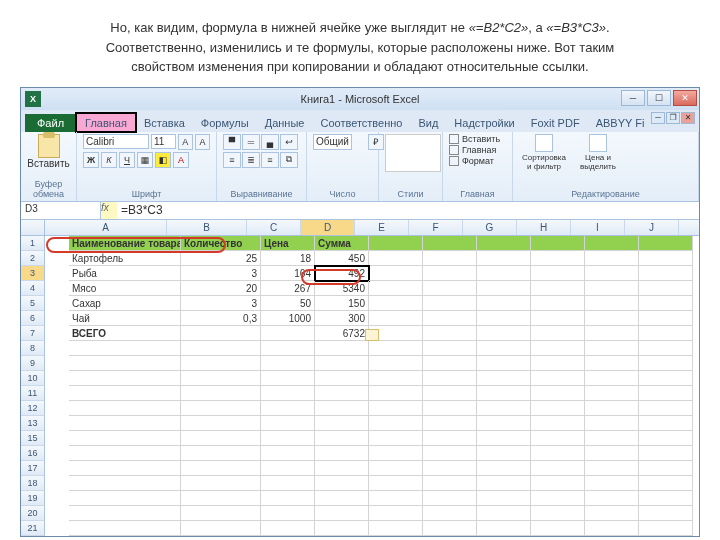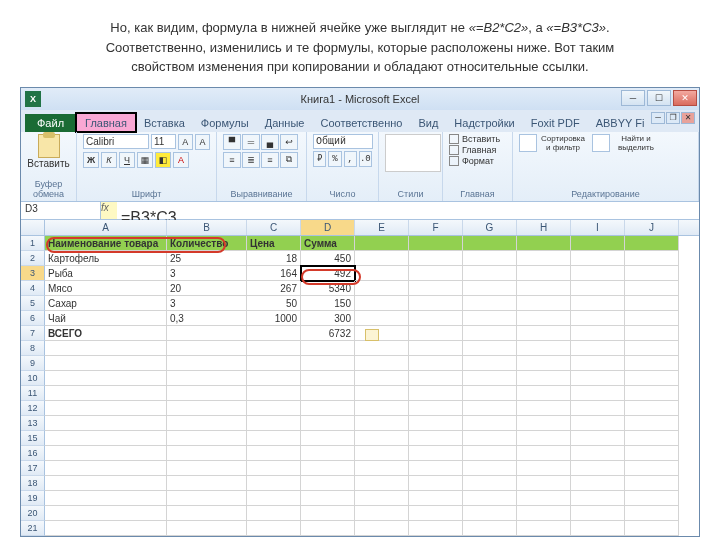--- a/index.html
+++ b/index.html
@@ -24,48 +24,48 @@
   .paste-icon{width:22px;height:24px;background:#f8e6a8;border:1px solid #c9ab5a;position:relative;}
   .paste-icon::before{content:"";position:absolute;top:-3px;left:4px;width:12px;height:6px;background:#d8c06a;border-radius:2px;}
   .fontgrp{display:flex;flex-direction:column;gap:2px;}
   .fontrow{display:flex;gap:2px;align-items:center;}
   .fontname{border:1px solid #a9c3e0;background:#fff;padding:1px 2px;width:70px;}
   .fontsize{border:1px solid #a9c3e0;background:#fff;padding:1px 2px;width:26px;}
   .minibtn{width:16px;height:16px;border:1px solid #a9c3e0;background:#f0f6fb;display:flex;align-items:center;justify-content:center;font-size:9px;}
   .aligngrp{display:flex;flex-direction:column;gap:2px;}
   .alignrow{display:flex;gap:1px;}
   .alignrow .minibtn{width:18px;}
-  .numfmt{display:flex;flex-direction:column;gap:2px;font-family:Liberation Mono, monospace;}
+  .numfmt{display:flex;flex-direction:row;gap:16px;}
   .numsel{border:1px solid #a9c3e0;background:#fff;padding:1px 2px;width:60px;}
   .stylegrp .stylebox{width:56px;height:38px;background:#fff;border:1px solid #ccc;}
   .cellsgrp{display:flex;flex-direction:column;gap:1px;font-size:9px;}
   .cellsgrp div{display:flex;align-items:center;gap:3px;}
   .cellsgrp .ci{width:10px;height:10px;border:1px solid #888;}
   .editgrp{display:flex;gap:4px;align-items:flex-start;}
-  .editgrp .ebtn{display:flex;flex-direction:row;align-items:center;gap:1px;}
+  .editgrp .ebtn{display:flex;flex-direction:column;align-items:center;gap:1px;}
   .editgrp .eicon{width:18px;height:18px;border:1px solid #a9c3e0;background:#fff;}
   .ribbon-min{position:absolute;right:4px;top:24px;display:flex;gap:2px;}
   .innerwin{display:flex;gap:1px;}
   .innerwin div{width:14px;height:12px;background:#dce9f7;border:1px solid #9db8d6;display:flex;align-items:center;justify-content:center;font-size:8px;}
   .innerwin .ic{background:#e8a29a;}
   .namebox-bar{display:flex;border-bottom:1px solid #a9c3e0;background:#fef9c3;height:18px;}
   .namebox{width:80px;border-right:1px solid #a9c3e0;background:#fff;padding:1px 4px;font-size:10px;}
   .fxlabel{width:16px;text-align:left;color:#666;font-style:italic;font-size:10px;}
-  .formula-bar{flex:1;background:#fff;padding:7px 4px;font-size:16px;}
+  .formula-bar{flex:1;background:#fff;padding:1px 4px;font-size:12px;}
   .grid-area{background:#fff;position:relative;}
   .colheads{display:flex;background:linear-gradient(#f4f8fc,#e0eaf5);border-bottom:1px solid #a9c3e0;height:16px;}
   .corner{width:24px;border-right:1px solid #a9c3e0;}
   .ch{text-align:center;border-right:1px solid #c9d8ea;font-size:10px;color:#3b5675;line-height:16px;}
   .ch.A{width:122px;} .ch.B{width:80px;} .ch.C{width:54px;} .ch.D{width:54px;background:#f8d98a;} .ch.E,.ch.F,.ch.G,.ch.H,.ch.I,.ch.J{width:54px;}
   .rows{display:flex;flex-direction:column;}
   .gr{display:flex;height:15px;}
   .rh{width:24px;background:linear-gradient(#f4f8fc,#e0eaf5);border-right:1px solid #a9c3e0;border-bottom:1px solid #c9d8ea;text-align:center;font-size:9px;color:#3b5675;line-height:15px;}
   .rh.sel{background:#f8d98a;}
   .gc{border-right:1px solid #d4d4d4;border-bottom:1px solid #d4d4d4;padding:0 3px;font-size:10px;line-height:15px;overflow:hidden;white-space:nowrap;}
-  .gc.A{width:122px;} .gc.B{width:80px;text-align:left;} .gc.C{width:54px;text-align:right;} .gc.D{width:54px;text-align:right;} .gc.E,.gc.F,.gc.G,.gc.H,.gc.I,.gc.J{width:54px;}
+  .gc.A{width:112px;margin-left:24px;} .gc.B{width:80px;text-align:right;} .gc.C{width:54px;text-align:right;} .gc.D{width:54px;text-align:right;} .gc.E,.gc.F,.gc.G,.gc.H,.gc.I,.gc.J{width:54px;}
   .hdr .gc{background:#92d050;font-weight:bold;text-align:left;}
   .total .gc.A{font-weight:bold;}
   .active{outline:2px solid #000;outline-offset:-1px;}
   .ring{position:absolute;border:2px solid #d43a2a;border-radius:8px;pointer-events:none;}
   .ring1{left:25px;top:17px;width:180px;height:16px;}
   .ring2{left:280px;top:49px;width:60px;height:16px;}
   .smalltag{width:14px;height:12px;background:#fcf4d4;border:1px solid #d8c06a;position:absolute;left:344px;top:109px;font-size:7px;text-align:center;}
 </style>
 </head>
 <body>
@@ -187,21 +187,21 @@
       <div class="glabel">Главная</div>
     </div>
     <div class="rgroup" style="flex:1">
       <div class="editgrp">
         <div class="ebtn">
             <div class="eicon"></div>
             <span style="font-size:8px;width:50px;text-align:center">Сортировка и фильтр</span>
           </div>
         <div class="ebtn">
             <div class="eicon"></div>
-            <span style="font-size:8px;width:50px;text-align:center">Найти и выделить</span>
+            <span style="font-size:8px;width:50px;text-align:center">Цена и выделить</span>
           </div>
       </div>
       <div class="glabel">Редактирование</div>
     </div>
   </div>
 
   <div class="namebox-bar">
     <div class="namebox">D3</div>
     <div class="fxlabel">fx</div>
     <div class="formula-bar">=B3*C3</div>

